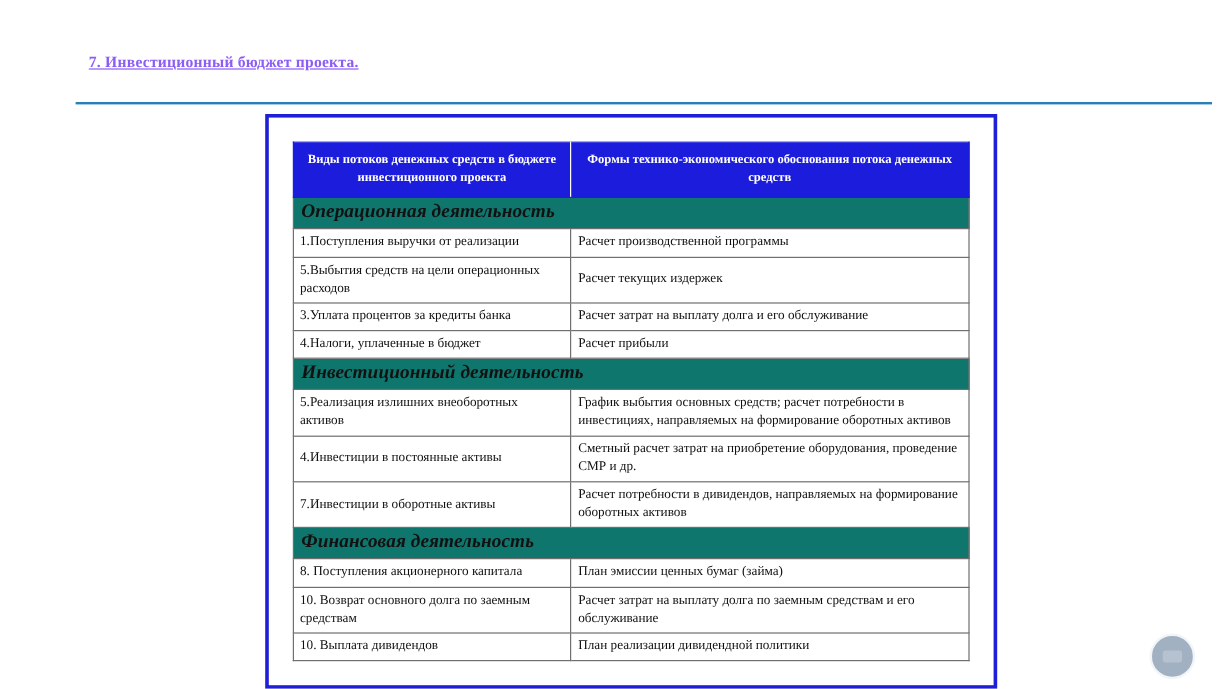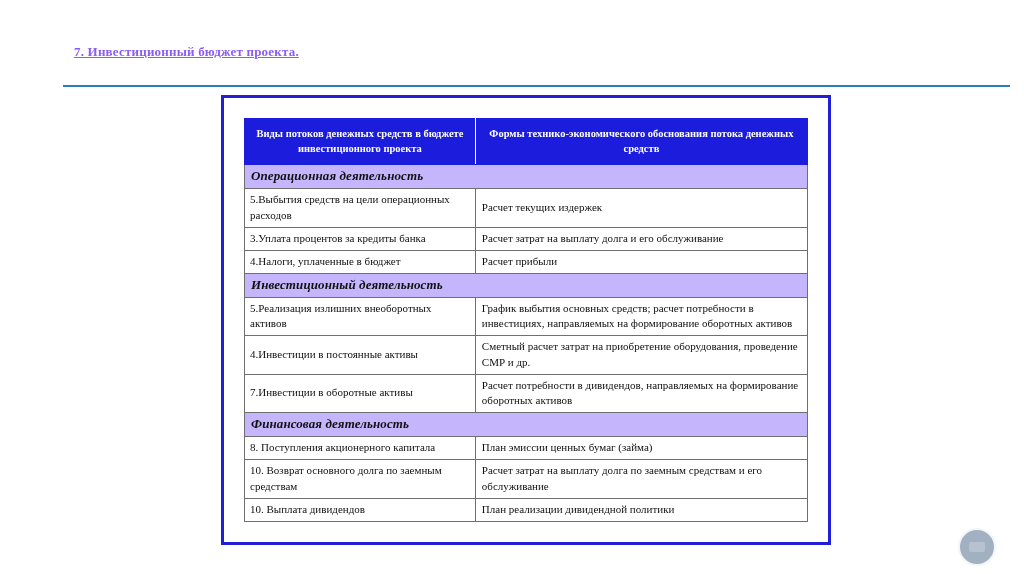--- a/index.html
+++ b/index.html
@@ -79,25 +79,25 @@
     text-align: center;
     padding: 7px 8px 8px 8px;
     border-color: #1c1cdd;
   }
   tr.head-row th.col-left {
     border-right: 1px solid #ffffff;
   }
 
   
   tr.section-row td {
-    background: #c4b5fd;
+    background: #0f766e;
     font-family: "Liberation Serif", serif;
     font-style: italic;
     font-weight: bold;
-    font-size: 13px;
+    font-size: 16px;
     color: #111111;
     padding: 3px 2px 4px 6px;
     letter-spacing: 0.1px;
   }
 
   
   tr.data-row td {
     font-family: "Liberation Serif", serif;
     font-size: 11px;
     color: #101010;
@@ -149,20 +149,24 @@
       <tr class="head-row">
         <th class="col-left">Виды потоков денежных средств в бюджете инвестиционного проекта</th>
         <th class="col-right">Формы технико-экономического обоснования потока денежных средств</th>
       </tr>
     </thead>
     <tbody id="table-body">
         <tr class="section-row">
           <td colspan="2">Операционная деятельность</td>
         </tr>
         <tr class="data-row">
+          <td class="cell-left">1.Поступления выручки от реализации</td>
+          <td class="cell-right">Расчет производственной программы</td>
+        </tr>
+        <tr class="data-row">
           <td class="cell-left">5.Выбытия средств на цели операционных расходов</td>
           <td class="cell-right">Расчет текущих издержек</td>
         </tr>
         <tr class="data-row">
           <td class="cell-left">3.Уплата процентов за кредиты банка</td>
           <td class="cell-right">Расчет затрат на выплату долга и его обслуживание</td>
         </tr>
         <tr class="data-row">
           <td class="cell-left">4.Налоги, уплаченные в бюджет</td>
           <td class="cell-right">Расчет прибыли</td>

